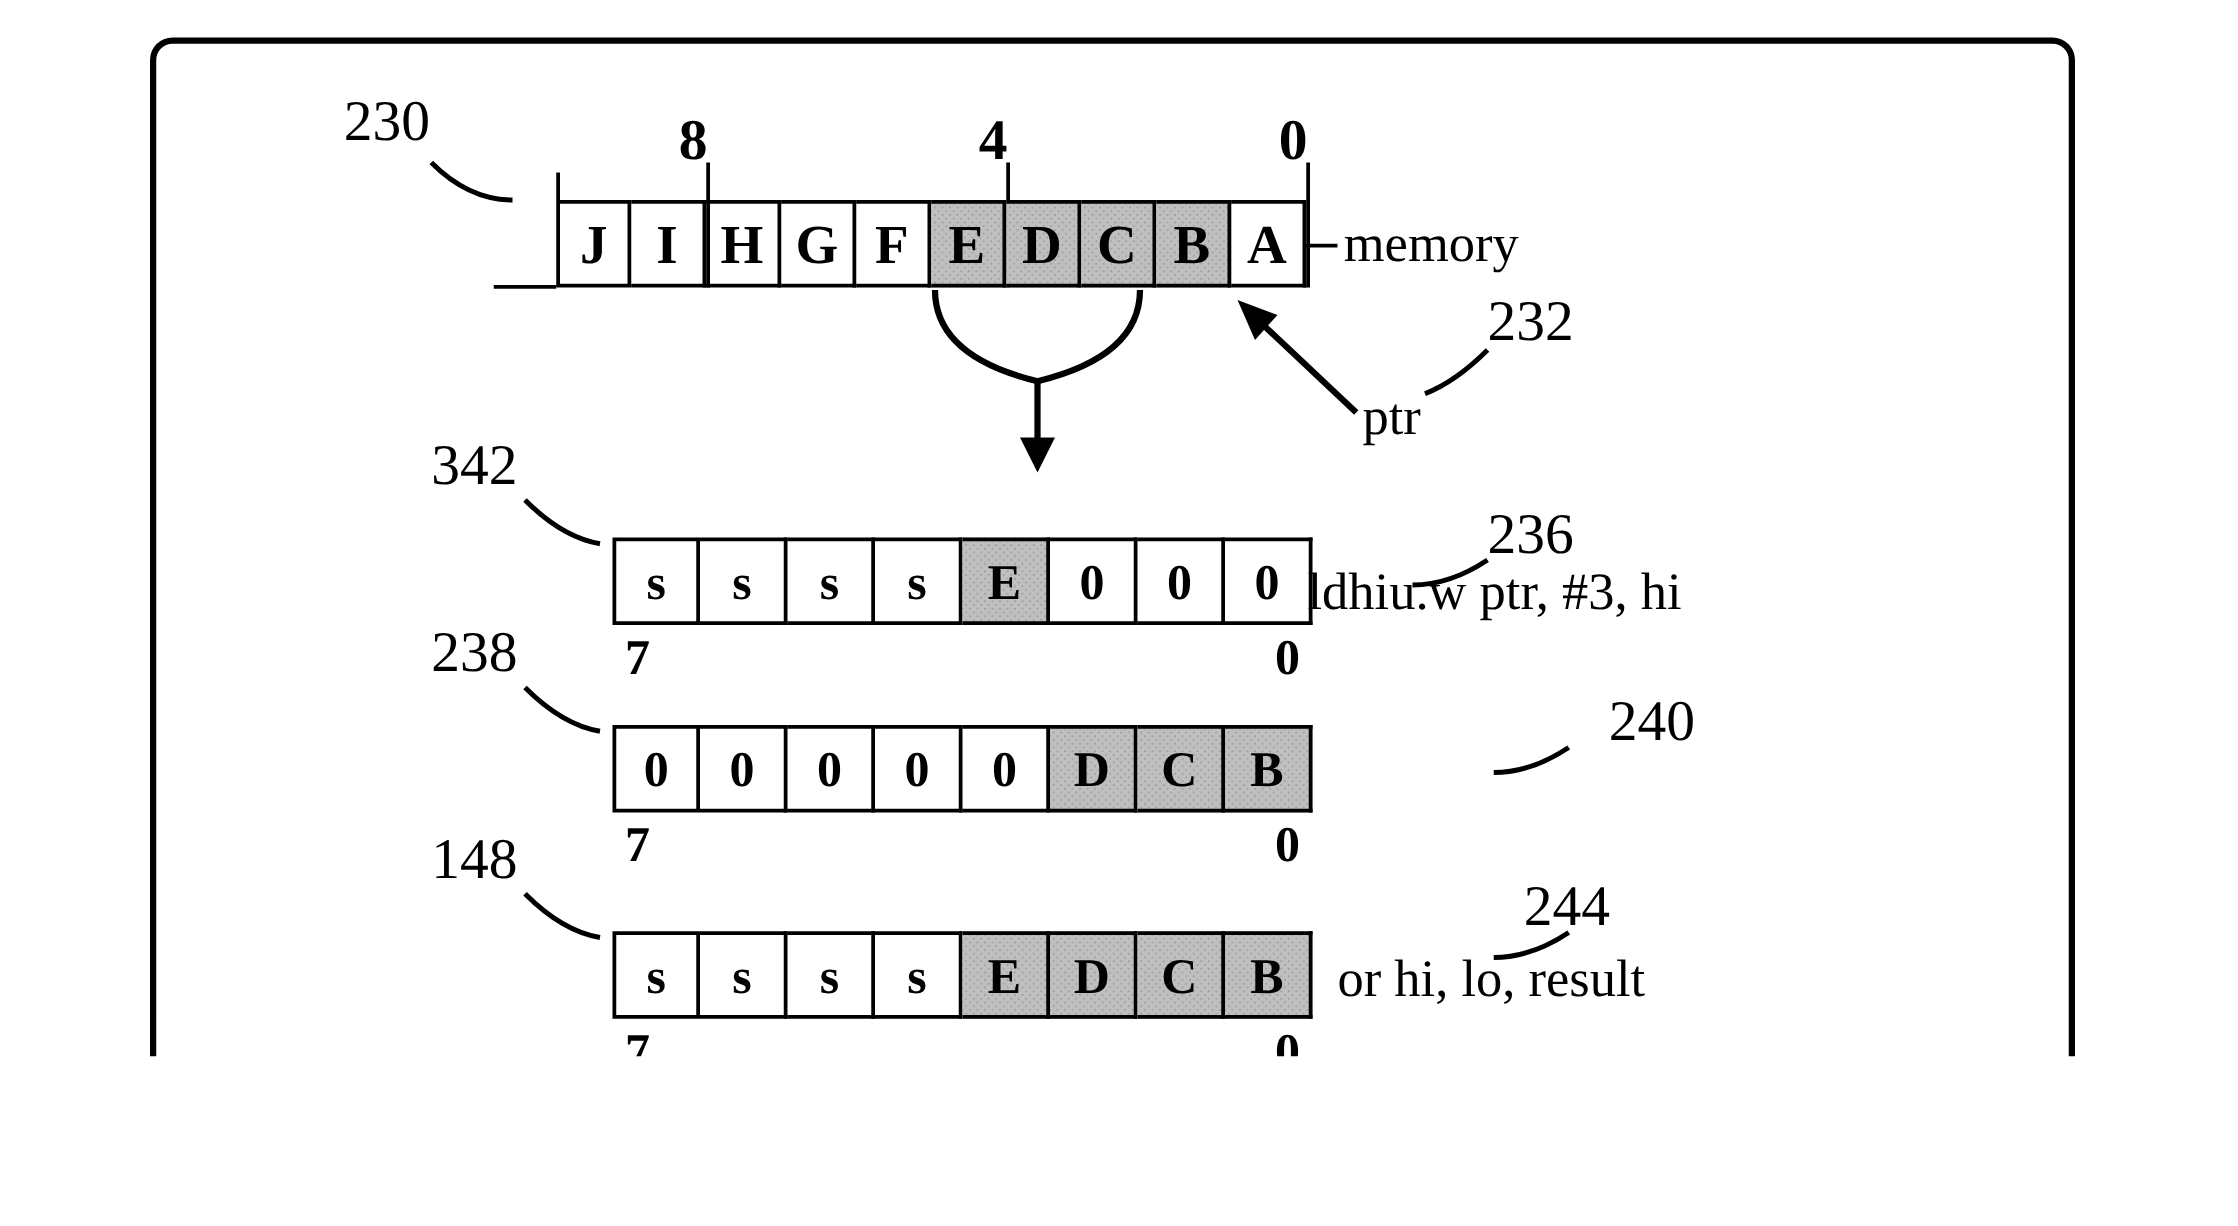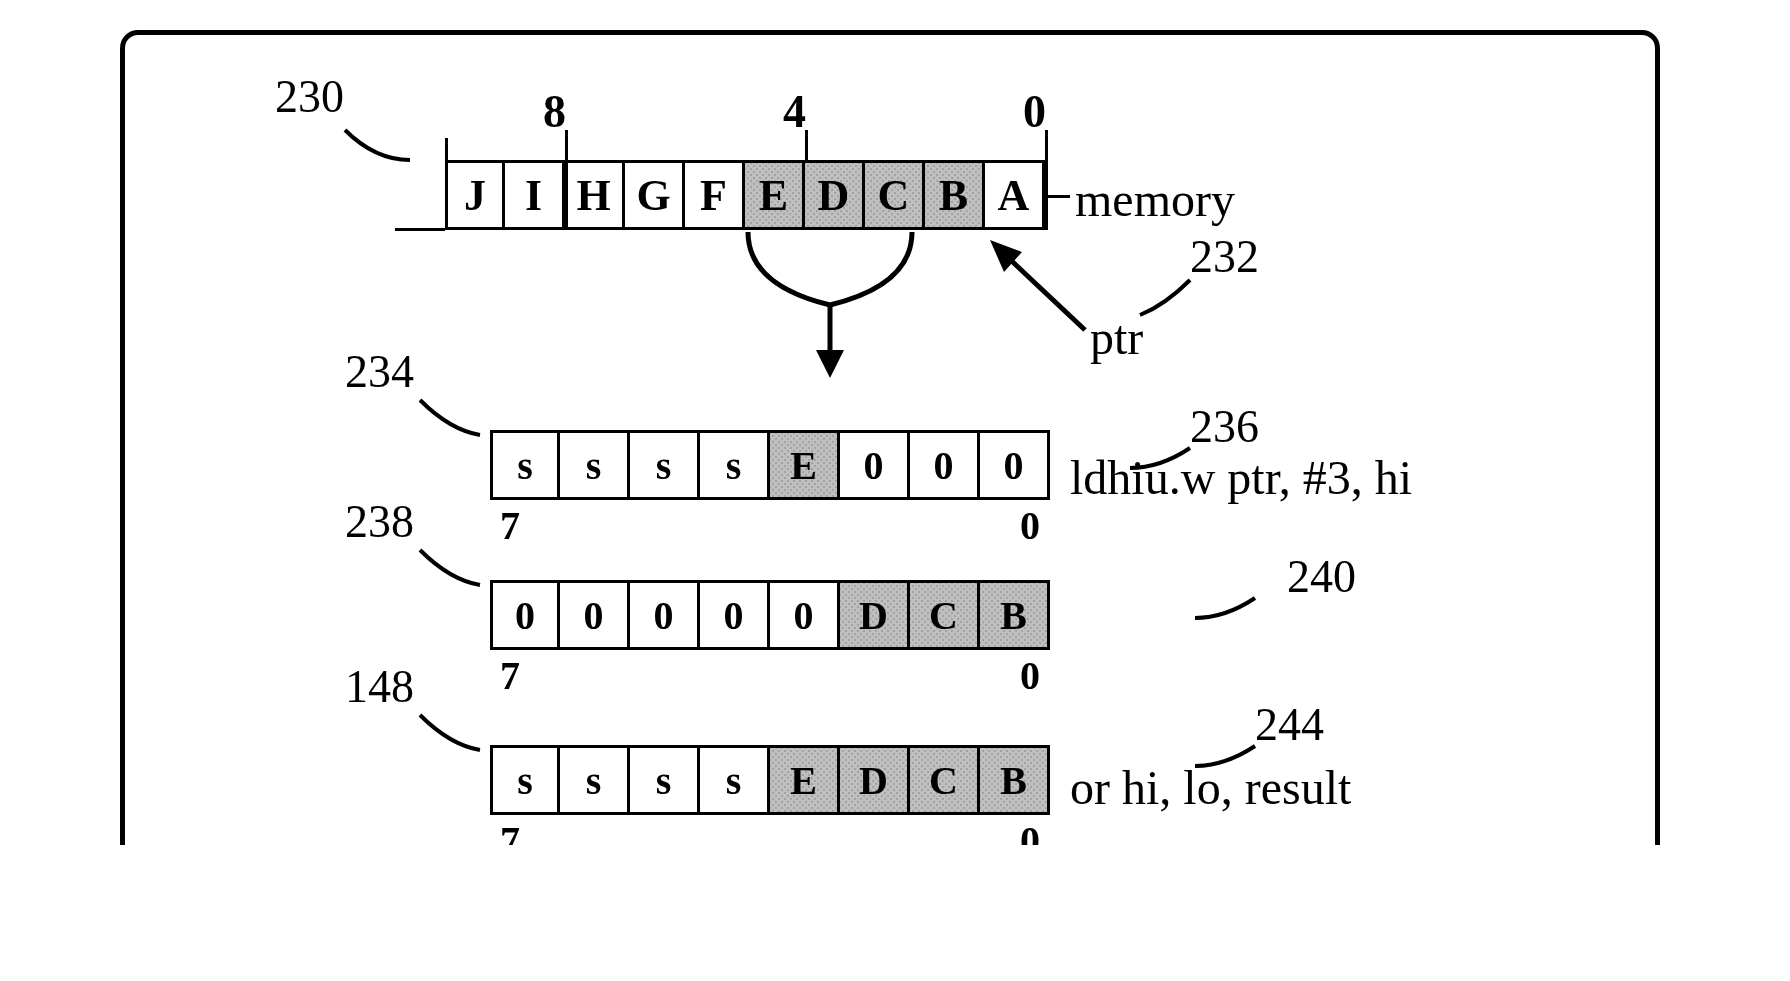--- a/index.html
+++ b/index.html
@@ -56,21 +56,21 @@
     background-color: #bfbfbf;
     background-image:
       radial-gradient(rgba(0,0,0,.15) 1px, transparent 1px),
       radial-gradient(rgba(0,0,0,.15) 1px, transparent 1px);
     background-size: 6px 6px, 6px 6px;
     background-position: 0 0, 3px 3px;
   }
 
   .label {
     position: absolute;
-    font-size: 48px;
+    font-size: 42px;
   }
   .big  { font-size: 46px; }
   .bold { font-weight: bold; }
 
   
   .tick {
     position: absolute;
     width: 0;
     height: 22px;
     border-left: 3px solid #000;
@@ -135,21 +135,21 @@
     <line x1="1085" y1="330" x2="1000" y2="250" stroke="#000" stroke-width="5"></line>
     <polygon points="990,240 1022,252 1004,272" fill="#000"></polygon>
   </svg>
   <div class="label" style="left:1090px; top:310px;">ptr</div>
 
   <div class="label big" style="left:1190px; top:230px;">232</div>
   <svg class="overlay" width="1790" height="981">
     <path d="M 1190 280  q -25 25  -50 35" stroke="#000" stroke-width="4" fill="none"></path>
   </svg>
 
-  <div class="label big" style="left:345px; top:345px;">234</div>
+  <div class="label big" style="left:345px; top:345px;">342</div>
   <svg class="overlay" width="1790" height="981">
     <path d="M 420 400  q 30 30  60 35" stroke="#000" stroke-width="4" fill="none"></path>
   </svg>
 
   <div class="row reg" style="left:490px; top:430px;">
     <div class="cell">s</div>
     <div class="cell">s</div>
     <div class="cell">s</div>
     <div class="cell">s</div>
     <div class="cell shaded">E</div>
@@ -157,21 +157,21 @@
     <div class="cell">0</div>
     <div class="cell">0</div>
   </div>
   <div class="label bold" style="left:500px;  top:502px; font-size:40px;">7</div>
   <div class="label bold" style="left:1020px; top:502px; font-size:40px;">0</div>
 
   <div class="label big" style="left:1190px; top:400px;">236</div>
   <svg class="overlay" width="1790" height="981">
     <path d="M 1190 448  q -30 20  -60 20" stroke="#000" stroke-width="4" fill="none"></path>
   </svg>
-  <div class="label" style="left:1070px; top:450px;">ldhiu.w ptr, #3, hi</div>
+  <div class="label" style="left:1046px; top:450px;">ldhiu.w ptr, #3, hi</div>
 
   <div class="label big" style="left:345px; top:495px;">238</div>
   <svg class="overlay" width="1790" height="981">
     <path d="M 420 550  q 30 30  60 35" stroke="#000" stroke-width="4" fill="none"></path>
   </svg>
 
   <div class="row reg" style="left:490px; top:580px;">
     <div class="cell">0</div>
     <div class="cell">0</div>
     <div class="cell">0</div>
@@ -200,19 +200,19 @@
     <div class="cell">s</div>
     <div class="cell">s</div>
     <div class="cell shaded">E</div>
     <div class="cell shaded">D</div>
     <div class="cell shaded">C</div>
     <div class="cell shaded">B</div>
   </div>
   <div class="label bold" style="left:500px;  top:817px; font-size:40px;">7</div>
   <div class="label bold" style="left:1020px; top:817px; font-size:40px;">0</div>
 
-  <div class="label big" style="left:1255px; top:698px;">244</div>
+  <div class="label big" style="left:1219px; top:698px;">244</div>
   <svg class="overlay" width="1790" height="981">
     <path d="M 1255 746  q -30 20  -60 20" stroke="#000" stroke-width="4" fill="none"></path>
   </svg>
   <div class="label" style="left:1070px; top:760px;">or hi, lo, result</div>
 
 </div>
 
 </body></html>

